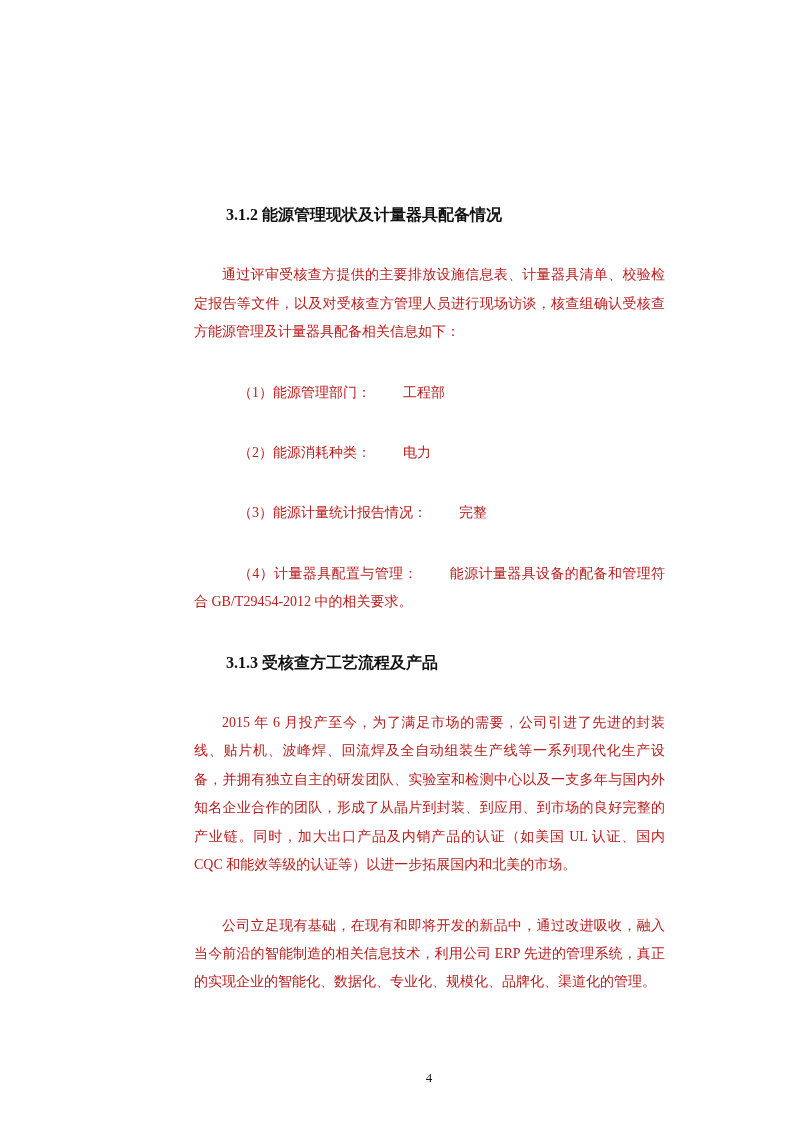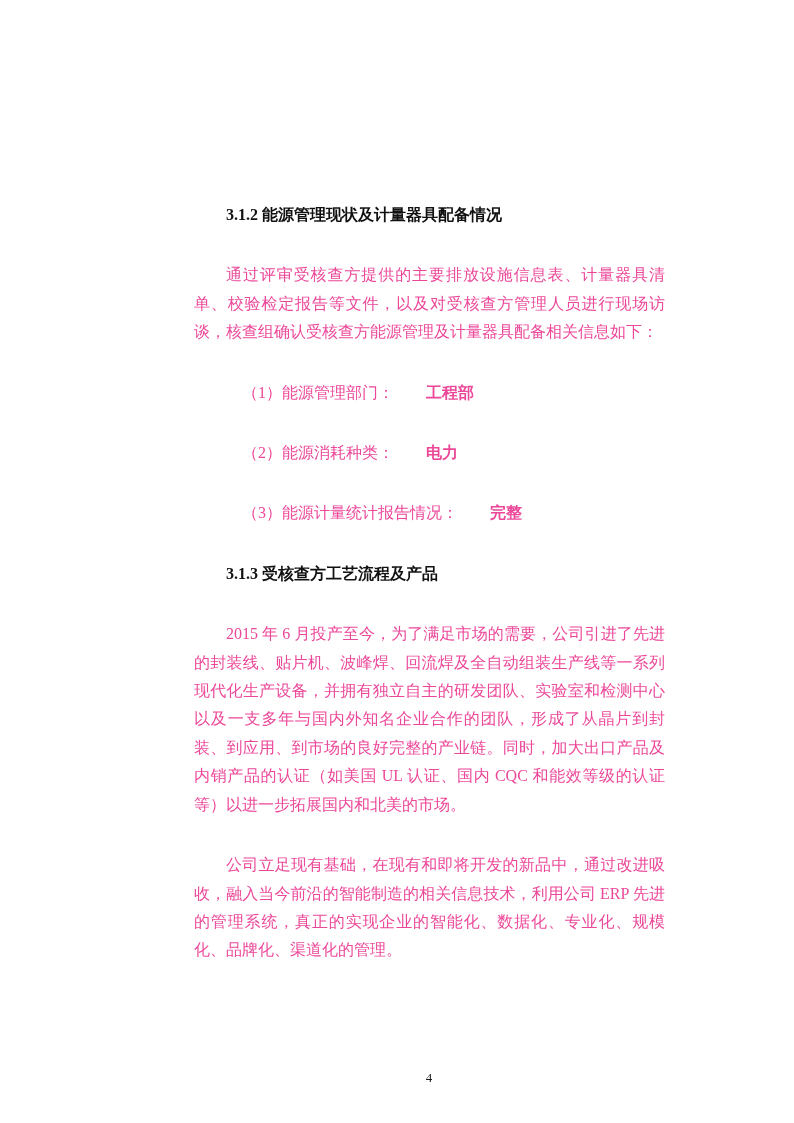--- a/index.html
+++ b/index.html
@@ -16,35 +16,35 @@
     color: #1b1b1b;
     overflow: hidden;
   }
   .content {
     position: absolute;
     left: 130px;
     right: 129px;
     top: 137px;
   }
   .para {
-    font-size: 16px;
+    font-size: 14px;
     line-height: 28.4px;
     text-align: justify;
     text-indent: 2em;
     word-break: break-word;
-    color: #ec4899;
+    color: #b91c1c;
   }
   .heading {
     font-size: 16px;
     line-height: 28.4px;
     font-weight: bold;
     text-indent: 2em;
     color: #111111;
   }
-  .item .bold { font-weight: bold; }
+  .item .bold { font-weight: normal; }
   .footer {
     position: absolute;
     left: 0;
     right: 0;
     top: 1022px;
     text-align: center;
     font-size: 13px;
     color: #1b1b1b;
   }
 </style>
@@ -57,20 +57,21 @@
     <p class="heading">3.1.2 能源管理现状及计量器具配备情况</p>
 
     <p class="para">通过评审受核查方提供的主要排放设施信息表、计量器具清单、校验检定报告等文件，以及对受核查方管理人员进行现场访谈，核查组确认受核查方能源管理及计量器具配备相关信息如下：</p>
 
     <p class="para item"><span>（1）能源管理部门：</span><span class="bold">工程部</span></p>
 
     <p class="para item"><span>（2）能源消耗种类：</span><span class="bold">电力</span></p>
 
     <p class="para item"><span>（3）能源计量统计报告情况：</span><span class="bold">完整</span></p>
 
+    <p class="para item"><span>（4）计量器具配置与管理：</span><span class="bold">能源计量器具设备的配备和管理符合 GB/T29454-2012 中的相关要求。</span></p>
 
 
     <p class="heading">3.1.3 受核查方工艺流程及产品</p>
 
 
     <p class="para">2015 年 6 月投产至今，为了满足市场的需要，公司引进了先进的封装线、贴片机、波峰焊、回流焊及全自动组装生产线等一系列现代化生产设备，并拥有独立自主的研发团队、实验室和检测中心以及一支多年与国内外知名企业合作的团队，形成了从晶片到封装、到应用、到市场的良好完整的产业链。同时，加大出口产品及内销产品的认证（如美国 UL 认证、国内 CQC 和能效等级的认证等）以进一步拓展国内和北美的市场。</p>
 
 
     <p class="para">公司立足现有基础，在现有和即将开发的新品中，通过改进吸收，融入当今前沿的智能制造的相关信息技术，利用公司 ERP 先进的管理系统，真正的实现企业的智能化、数据化、专业化、规模化、品牌化、渠道化的管理。</p>
 

